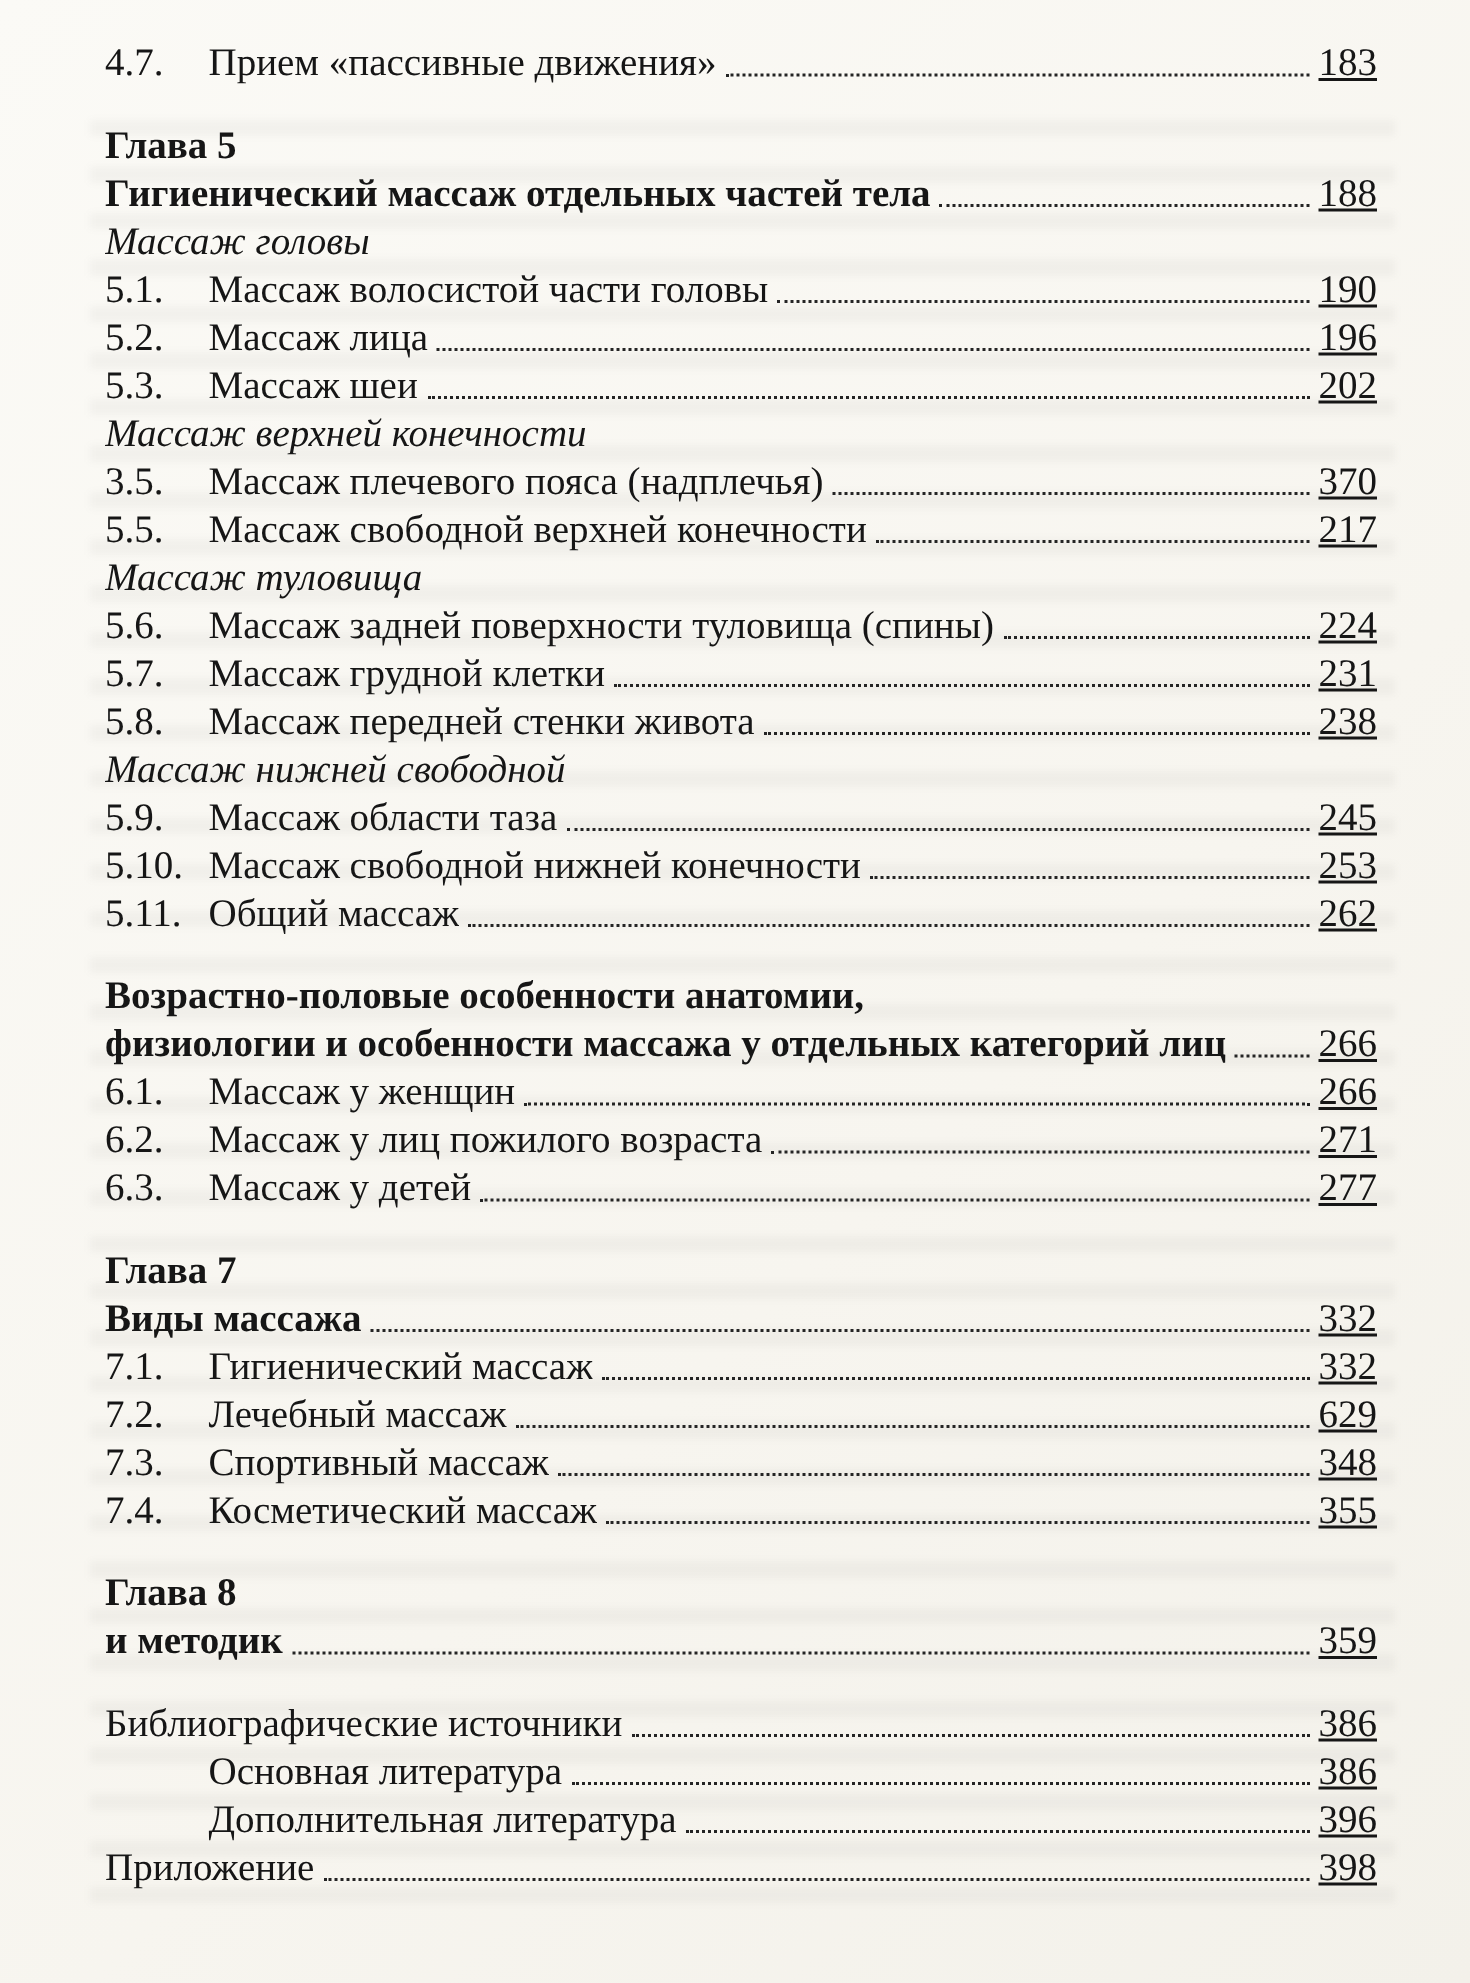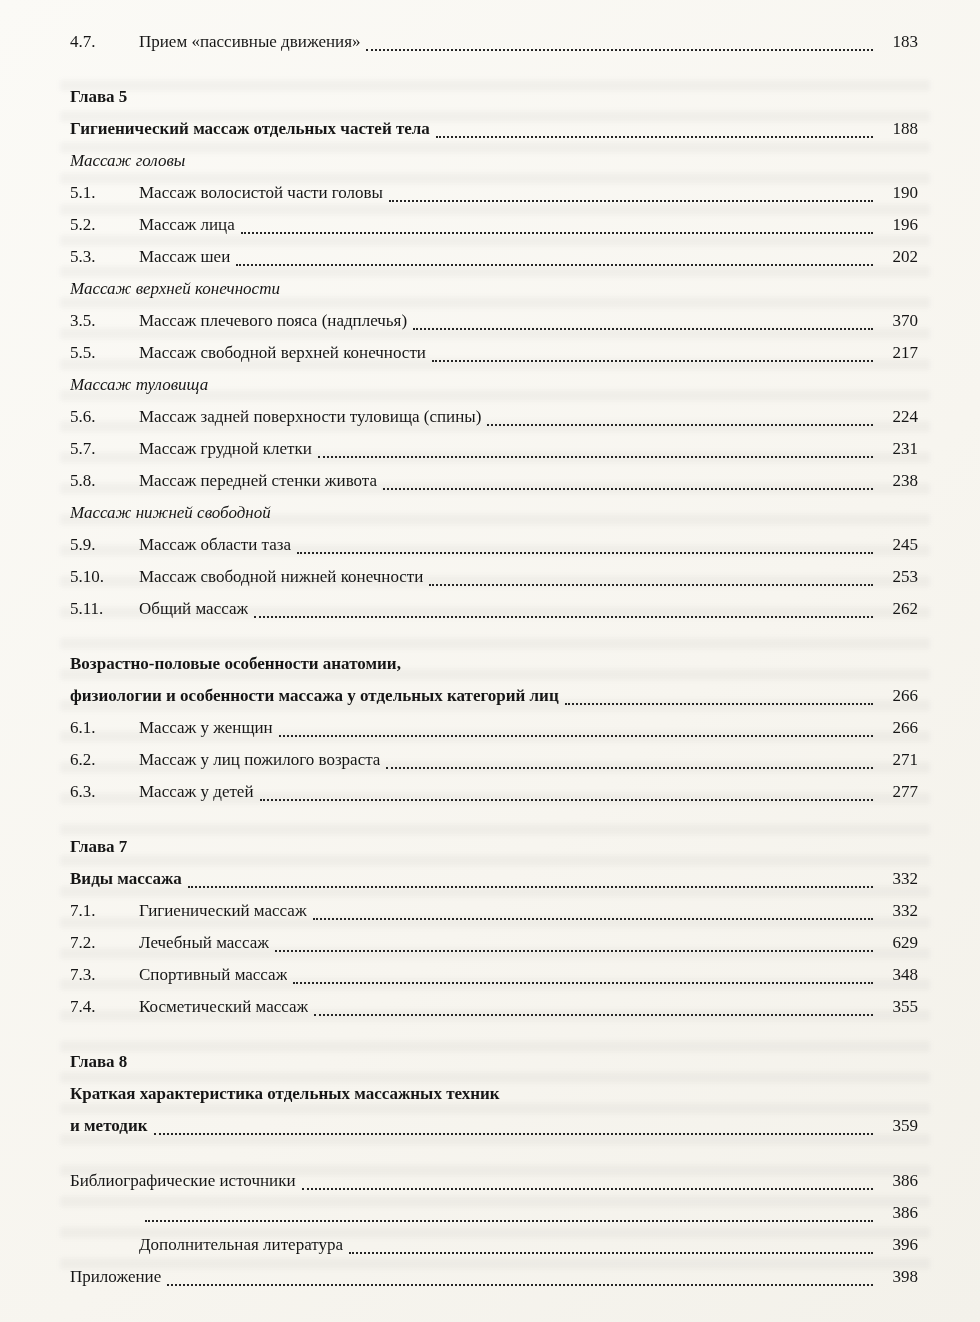--- a/index.html
+++ b/index.html
@@ -39,21 +39,21 @@
     );
     filter: blur(2px);
     pointer-events: none;
   }
   .toc {
     position: relative;
   }
   .row {
     display: flex;
     align-items: center;
-    font-size: 17px;
+    font-size: 26px;
     line-height: 32px;
     white-space: nowrap;
   }
   .row.bold .title, .row.bold .num, .row.bold .page { font-weight: 700; }
   .row.italic .title { font-style: italic; }
   .row.indent { padding-left: 69px; }
   .num {
     flex: 0 0 auto;
     width: 69px;
   }
@@ -65,20 +65,21 @@
     flex: 1 1 20px;
     min-width: 18px;
     border-bottom: 2.6px dotted #242424;
     align-self: flex-end;
     margin: 0 5px 7px 6px;
   }
   .page-num {
     flex: 0 0 auto;
     min-width: 40px;
     text-align: right;
+    text-decoration: underline;
   }
   .spacer {
     height: 23px;
   }
 </style>
 </head>
 <body>
 
 <div class="page">
   <div class="ghost"></div>
@@ -234,34 +235,32 @@
         <span class="num">7.4.</span>
         <span class="title">Косметический массаж</span>
         <span class="dots"></span>
         <span class="page-num">355</span>
       </div>
       <div class="spacer"></div>
       <div class="row bold">
         <span class="title">Глава 8</span>
       </div>
       <div class="row bold">
-        <span class="title">Краткая характеристика отдельных массажных техник</span>
-      </div>
-      <div class="row bold">
         <span class="title">и методик</span>
         <span class="dots"></span>
         <span class="page-num">359</span>
       </div>
       <div class="spacer"></div>
       <div class="row">
         <span class="title">Библиографические источники</span>
         <span class="dots"></span>
         <span class="page-num">386</span>
       </div>
       <div class="row indent">
+        <span class="title">Основная литература</span>
         <span class="dots"></span>
         <span class="page-num">386</span>
       </div>
       <div class="row indent">
         <span class="title">Дополнительная литература</span>
         <span class="dots"></span>
         <span class="page-num">396</span>
       </div>
       <div class="row">
         <span class="title">Приложение</span>

